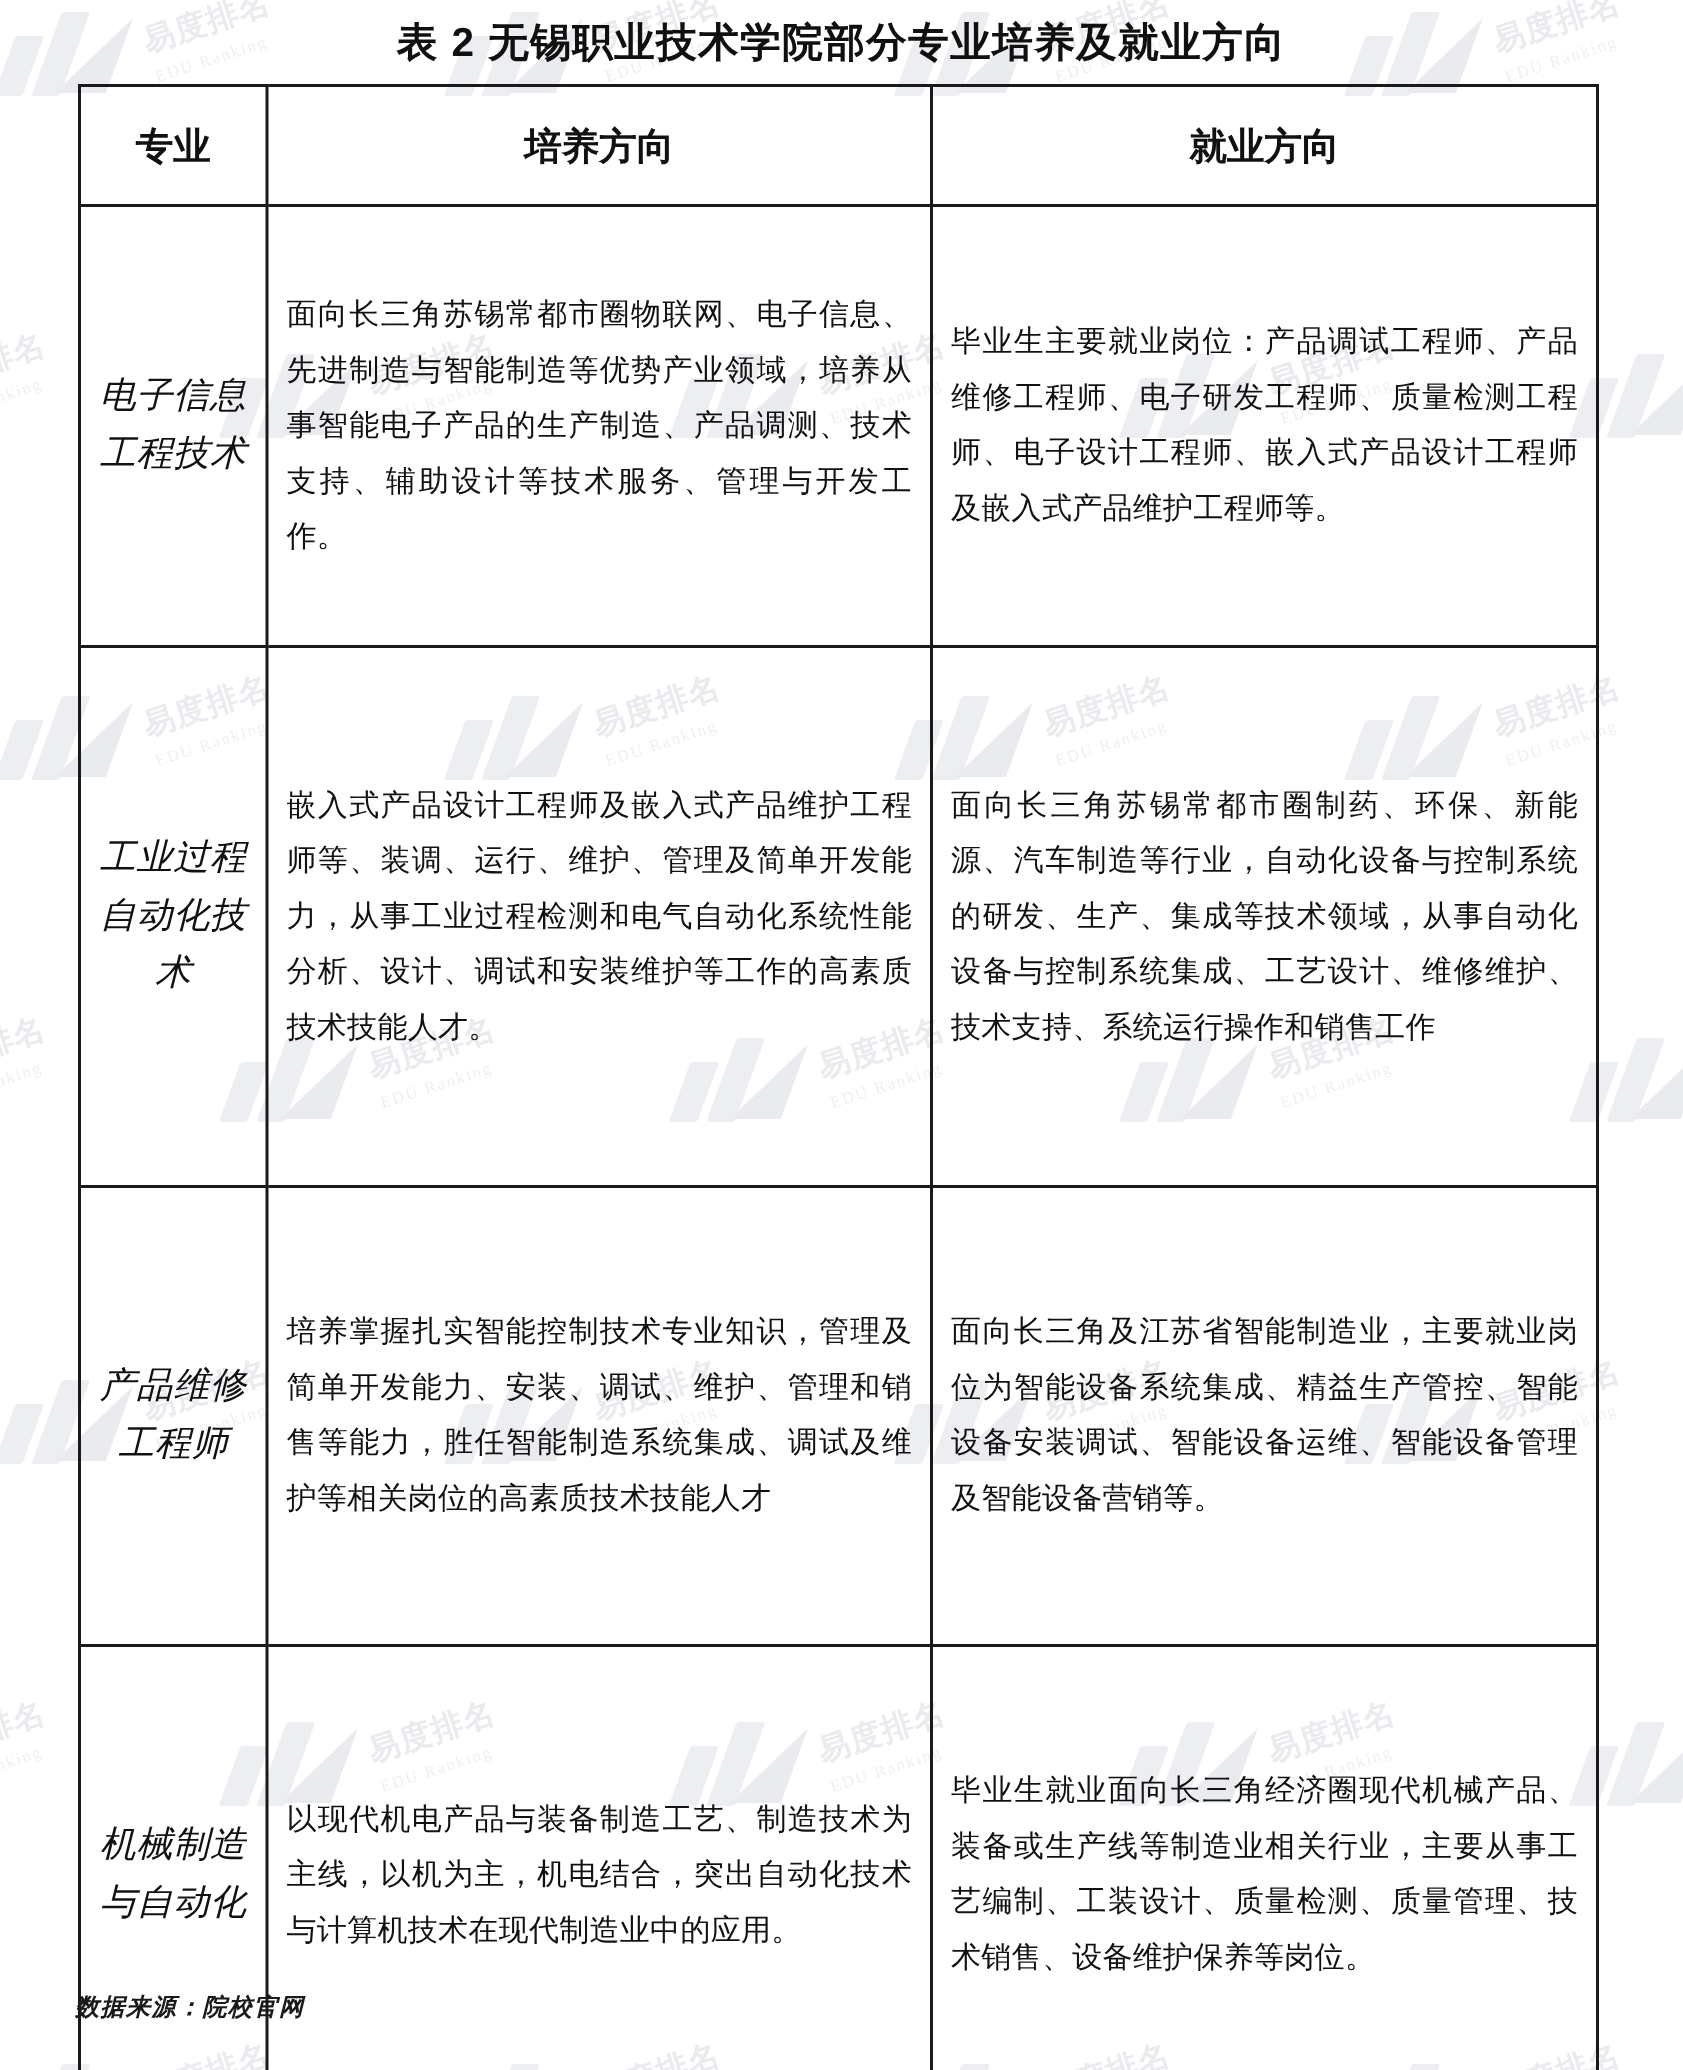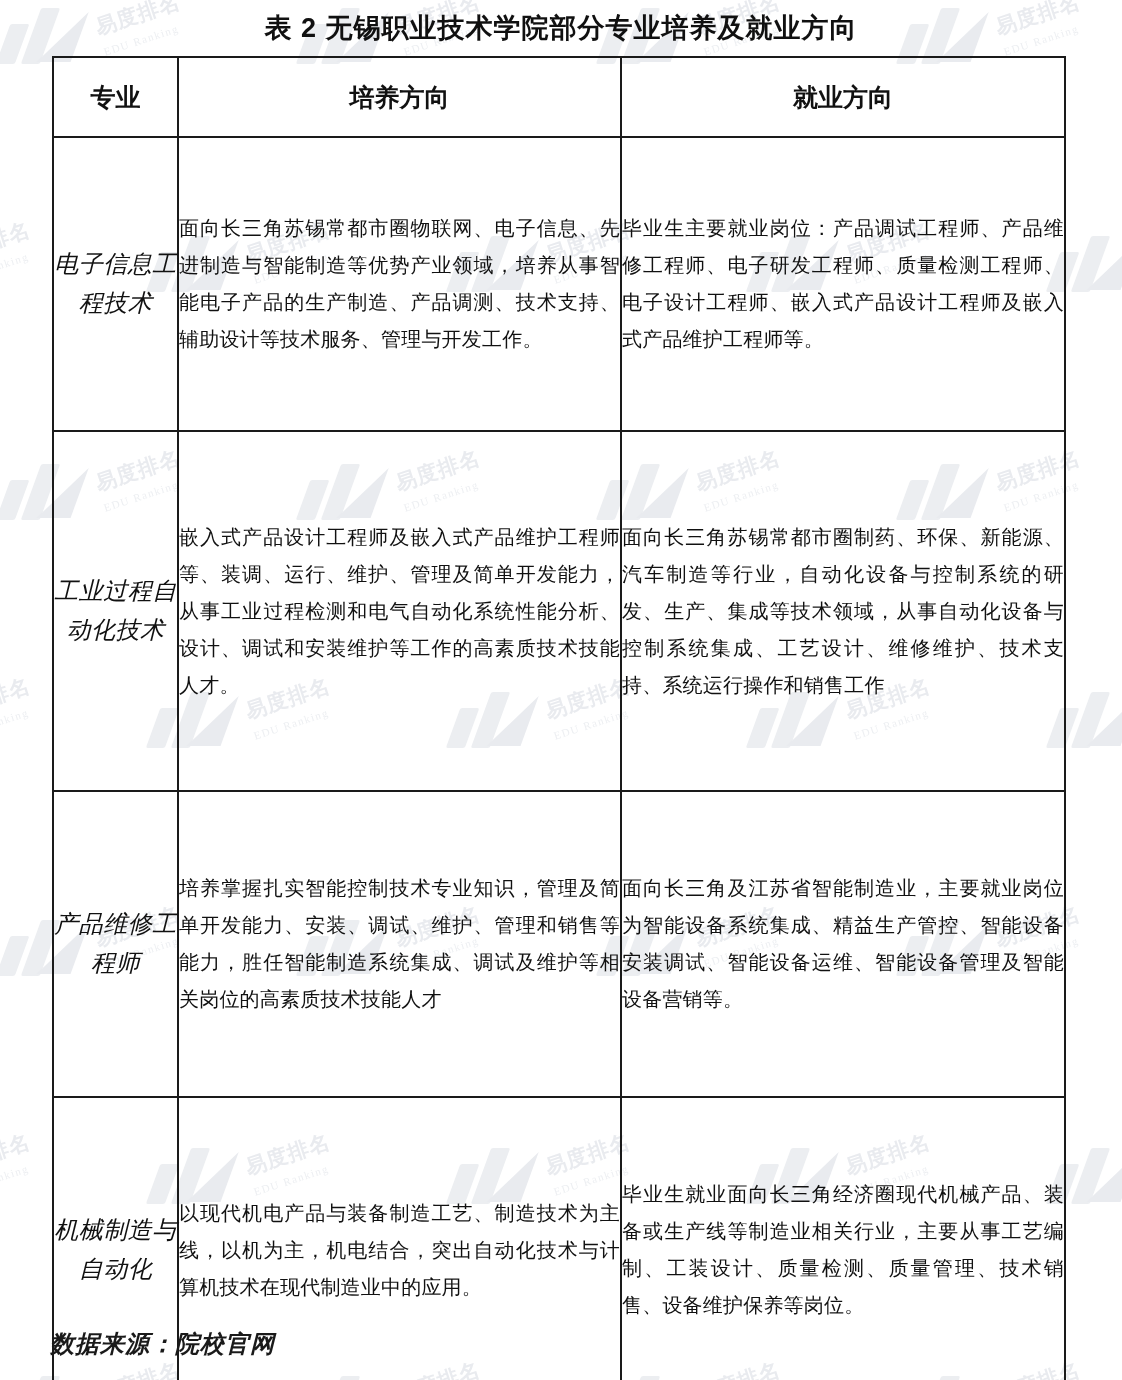--- a/index.html
+++ b/index.html
@@ -104,21 +104,21 @@
     position:absolute;
     left:52px;
     top:56px;
     width:1012px;
     border-collapse:collapse;
     table-layout:fixed;
     background:transparent;
   }
   #data-table td,#data-table th{
     border:2px solid #1a1a1a;
-    padding:10px 0;
+    padding:10px 12px;
     vertical-align:middle;
     background:transparent;
   }
   thead th{
     height:58px;
     font-size:25px;
     font-weight:700;
     text-align:center;
     padding:6px 8px;
   }
@@ -145,21 +145,21 @@
   }
   tr.r1 td{height:272px;}
   tr.r2 td{height:338px;}
   tr.r3 td{height:284px;}
   tr.r4 td{height:284px;}
 
   #source-note{
     position:absolute;
     left:50px;
     top:1328px;
-    font-size:24px;
+    font-size:16px;
     font-style:italic;
     font-weight:700;
     color:#1a1a1a;
     letter-spacing:1px;
     font-family:"Liberation Serif","DejaVu Serif",serif;
   }
   #attribution{
     position:absolute;
     right:22px;
     top:1330px;

